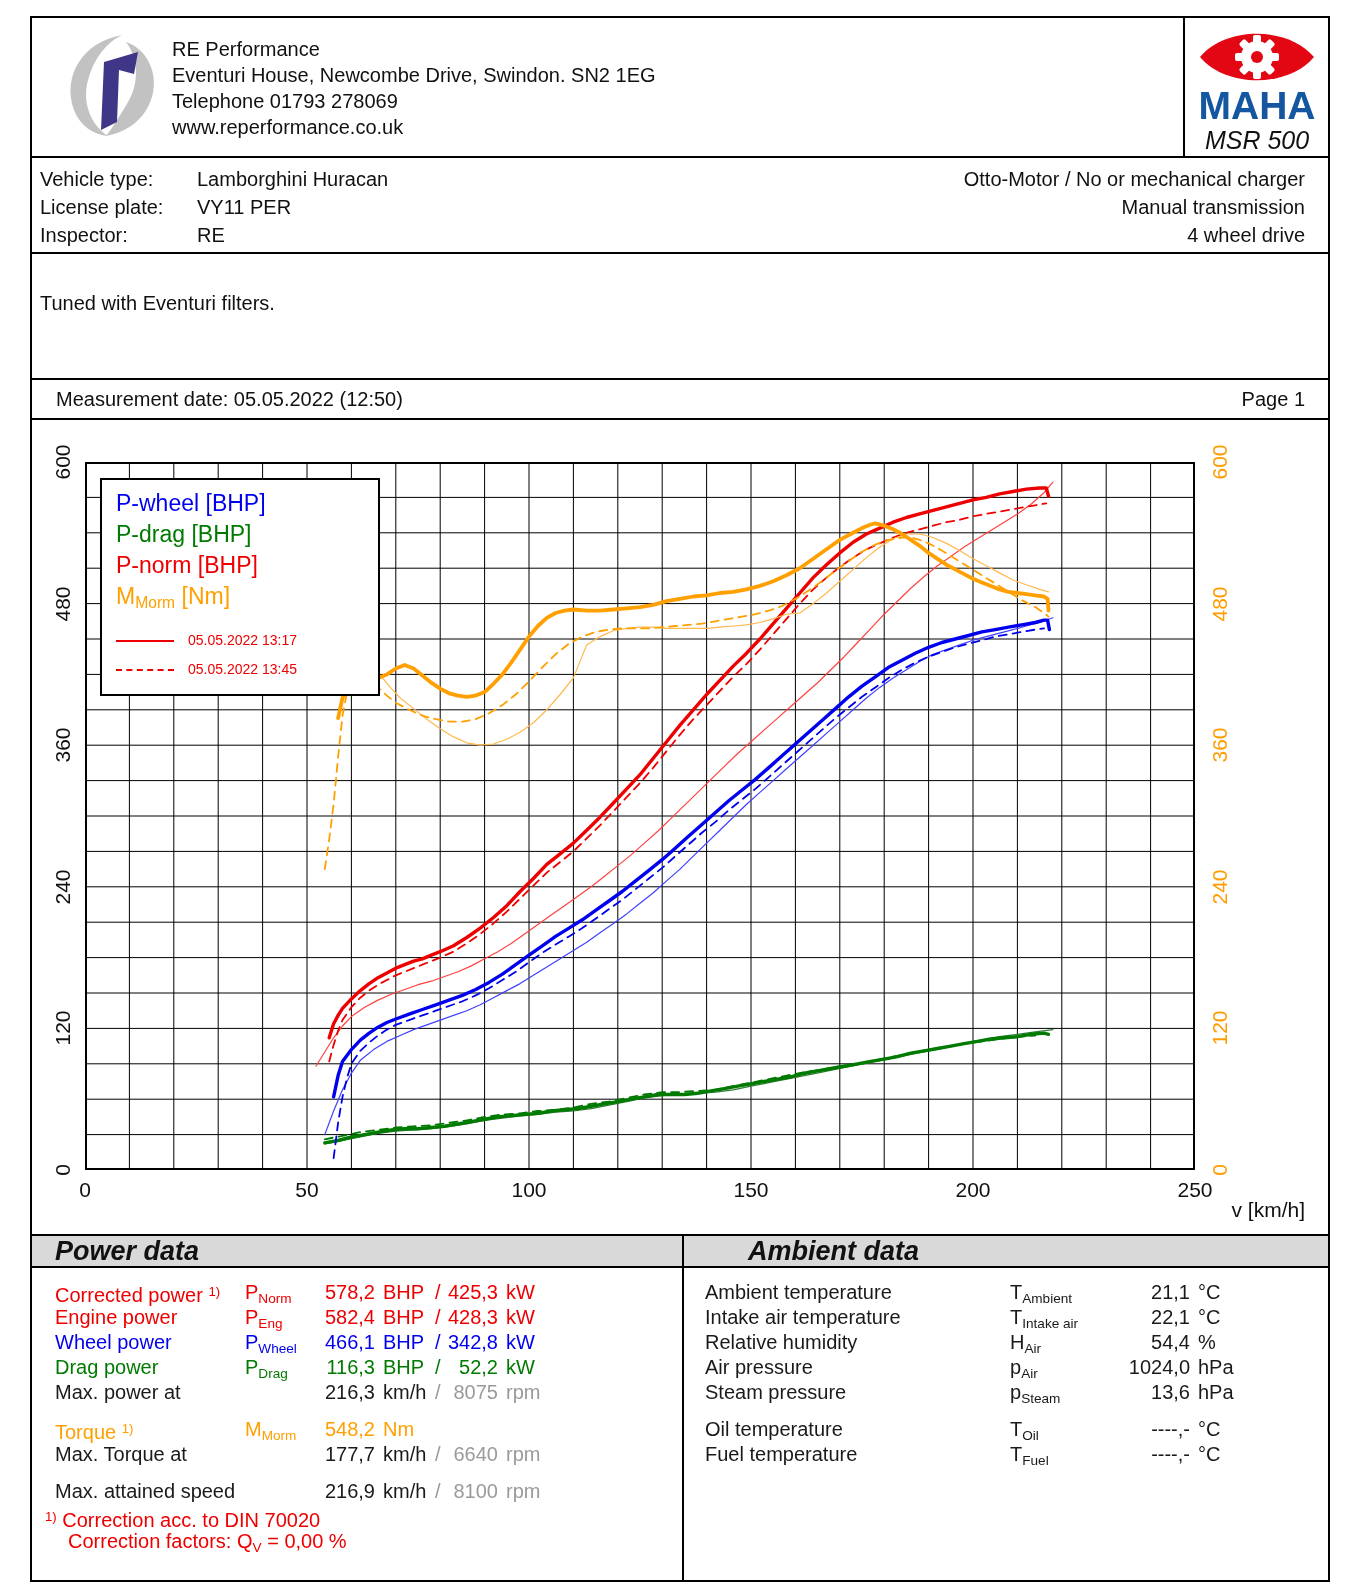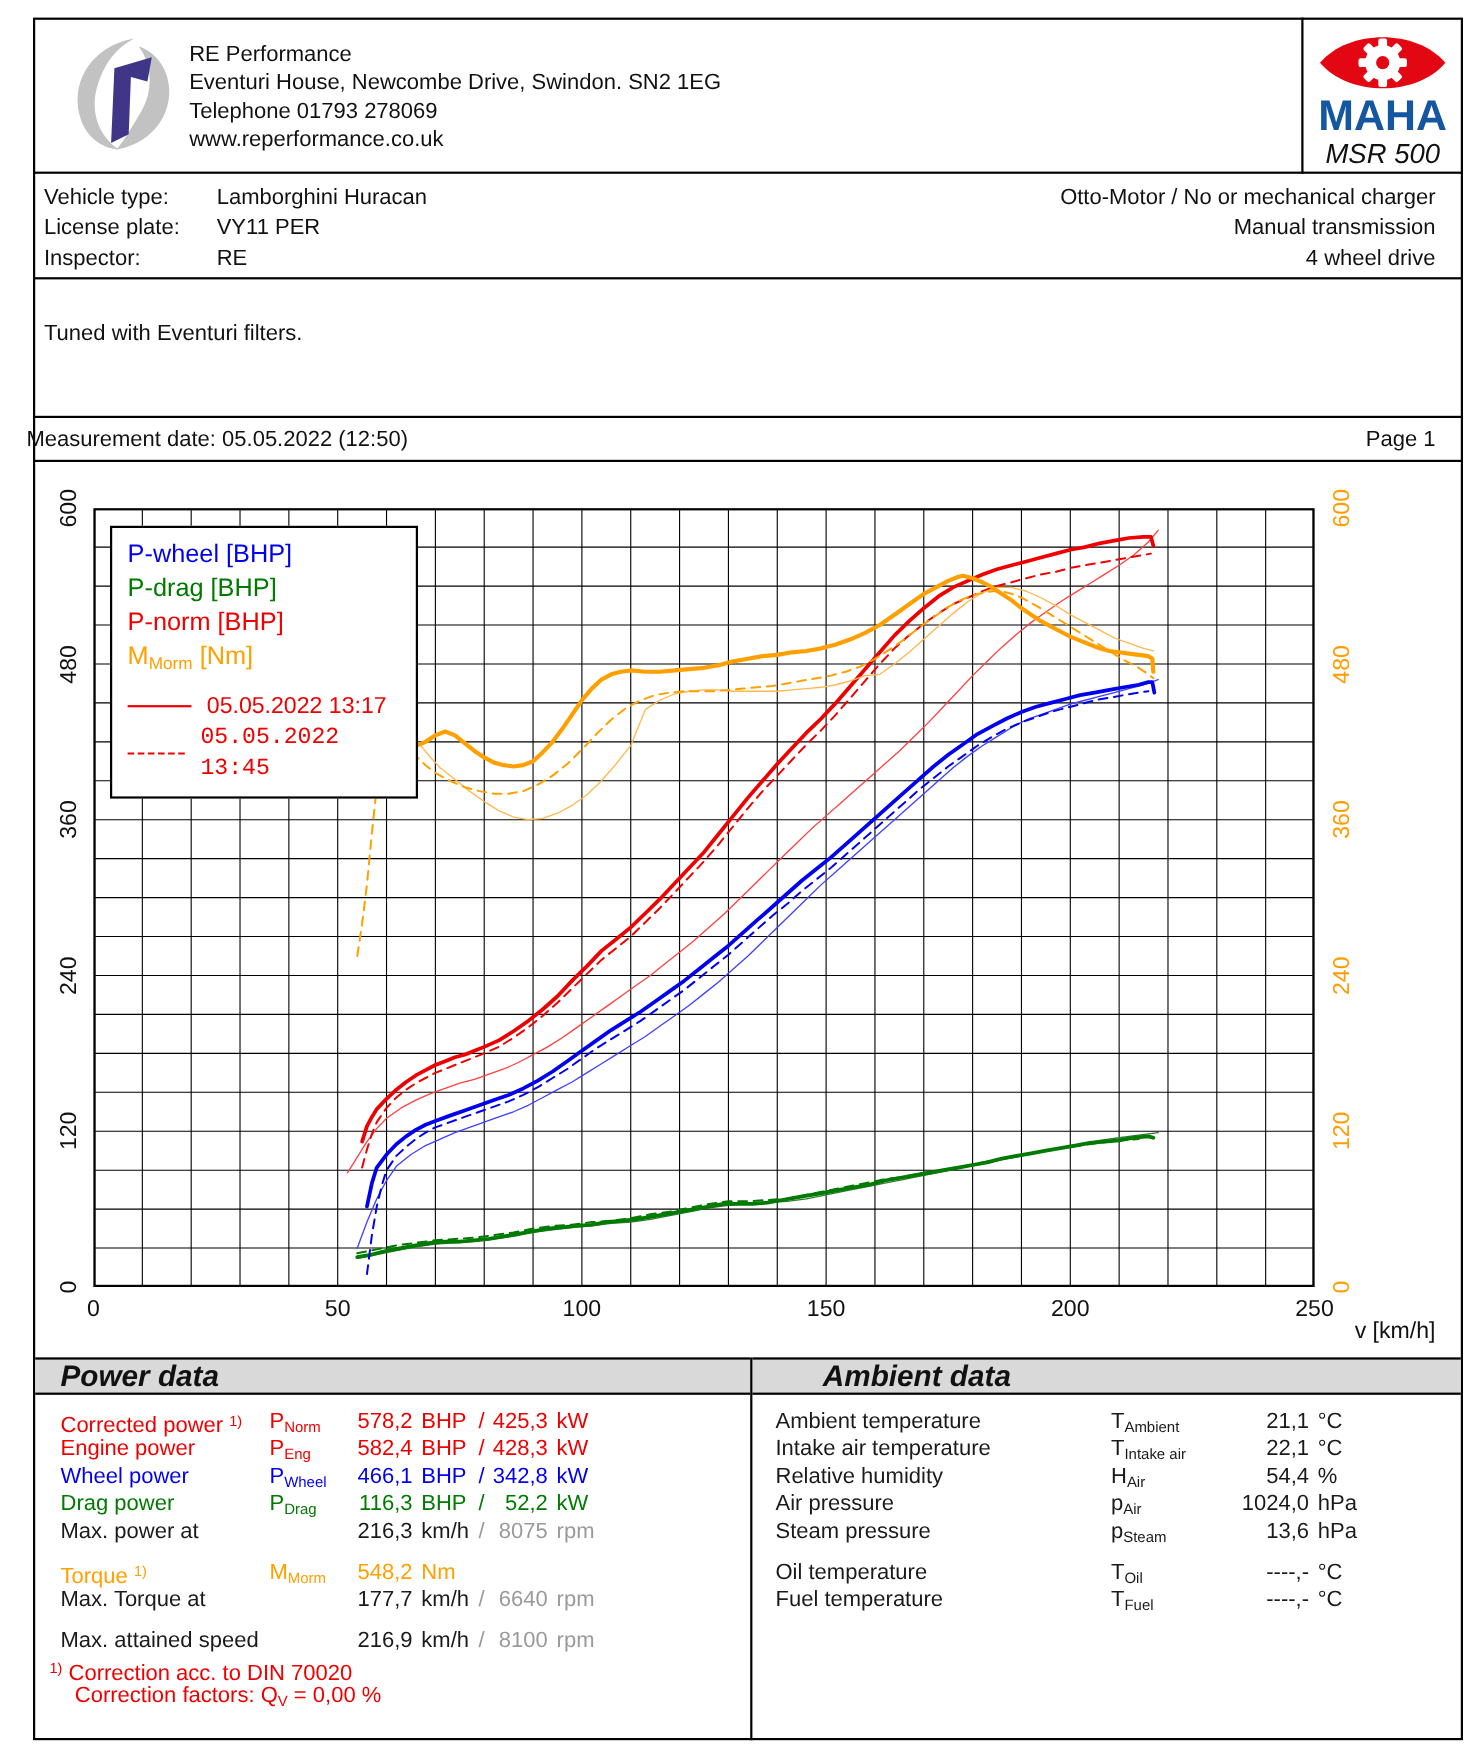--- a/index.html
+++ b/index.html
@@ -13,21 +13,21 @@
   .t21{font-size:21px;}
   .right{text-align:right;}
   sub{font-size:0.68em;vertical-align:-0.28em;}
   sup{font-size:0.66em;vertical-align:0.45em;}
   .sec-title{font-size:27px;font-weight:bold;font-style:italic;color:#111;}
   .bar{background:#d9d9d9;border-top:2px solid #000;border-bottom:2px solid #000;box-sizing:border-box;height:34px;}
   .rot{transform:rotate(-90deg);transform-origin:center center;width:70px;height:24px;
        font-size:21px;text-align:center;line-height:24px;}
   .xtick{width:70px;text-align:center;font-size:21px;}
   .legend{border:2px solid #000;background:#fff;padding:8px 14px 10px 14px;font-size:23px;line-height:31px;}
-  .legend .runrow{font-size:21px;line-height:29px;display:flex;align-items:center;}
+  .legend .runrow{font-size:14px;line-height:29px;display:flex;align-items:center;}
   .legend .swatch{display:inline-block;width:58px;margin-right:14px;}
   .cell{position:absolute;white-space:nowrap;font-size:20px;line-height:24px;}
   .brand-word{font-weight:bold;font-size:39px;letter-spacing:0px;text-align:center;
               font-family:"Liberation Sans",sans-serif;}
   .msr{font-style:italic;font-size:25px;text-align:center;color:#111;}
 </style>
 </head>
 <body>
 
 <div class="page">
@@ -76,21 +76,21 @@
   <div class="abs t20" style="left:40px;top:194px;">License plate:</div>
   <div class="abs t20" style="left:197px;top:194px;">VY11 PER</div>
   <div class="abs t20" style="left:40px;top:222px;">Inspector:</div>
   <div class="abs t20" style="left:197px;top:222px;">RE</div>
   <div class="abs t20 right" style="left:705px;top:166px;width:600px;">Otto-Motor / No or mechanical charger</div>
   <div class="abs t20 right" style="left:705px;top:194px;width:600px;">Manual transmission</div>
   <div class="abs t20 right" style="left:705px;top:222px;width:600px;">4 wheel drive</div>
 
   <div class="abs t20" style="left:40px;top:290px;">Tuned with Eventuri filters.</div>
 
-  <div class="abs t20" style="left:24px;top:386px;">Measurement date: 05.05.2022 (12:50)</div>
+  <div class="abs t20" style="left:56px;top:386px;">Measurement date: 05.05.2022 (12:50)</div>
   <div class="abs t20 right" style="left:1105px;top:386px;width:200px;">Page 1</div>
 
   <div class="abs" style="left:85px;top:462px;width:1110px;height:708px;">
     <svg id="plot-svg" width="1110" height="708" viewBox="0 0 1110 708">
         <g stroke="#000" stroke-width="1">
           <line x1="0.0" y1="0" x2="0.0" y2="708"></line>
           <line x1="44.4" y1="0" x2="44.4" y2="708"></line>
           <line x1="88.8" y1="0" x2="88.8" y2="708"></line>
           <line x1="133.2" y1="0" x2="133.2" y2="708"></line>
           <line x1="177.6" y1="0" x2="177.6" y2="708"></line>
@@ -156,21 +156,21 @@
   <div class="abs legend" style="left:100px;top:478px;width:248px;">
     <div class="legend-series" style="color: rgb(0, 0, 238);"><span>P-wheel</span><span> [BHP]</span></div>
     <div class="legend-series" style="color: rgb(0, 122, 0);"><span>P-drag</span><span> [BHP]</span></div>
     <div class="legend-series" style="color: rgb(238, 0, 0);"><span>P-norm</span><span> [BHP]</span></div>
     <div class="legend-series" style="color: rgb(255, 160, 0);"><span>M</span><sub>Morm</sub><span> [Nm]</span></div>
     <div style="height:8px;"></div>
     <div class="runrow" style="color: rgb(238, 0, 0);">
       <span class="swatch" style="border-top:2px solid;"></span>
       <span class="runlabel">05.05.2022 13:17</span>
     </div>
-    <div class="runrow" style="color: rgb(238, 0, 0); font-family: Liberation Mono, monospace;">
+    <div class="runrow" style="color: rgb(238, 0, 0);">
       <span class="swatch" style="border-top:2px dashed;"></span>
       <span class="runlabel">05.05.2022 13:45</span>
     </div>
   </div>
 
   <div class="abs t21 right" style="left:1105px;top:1198px;width:200px;">v [km/h]</div>
 
   <div class="abs bar" style="left:32px;top:1234px;width:650px;"></div>
   <div class="abs bar" style="left:684px;top:1234px;width:644px;"></div>
   <div class="abs vline" style="left:682px;top:1234px;height:348px;"></div>

